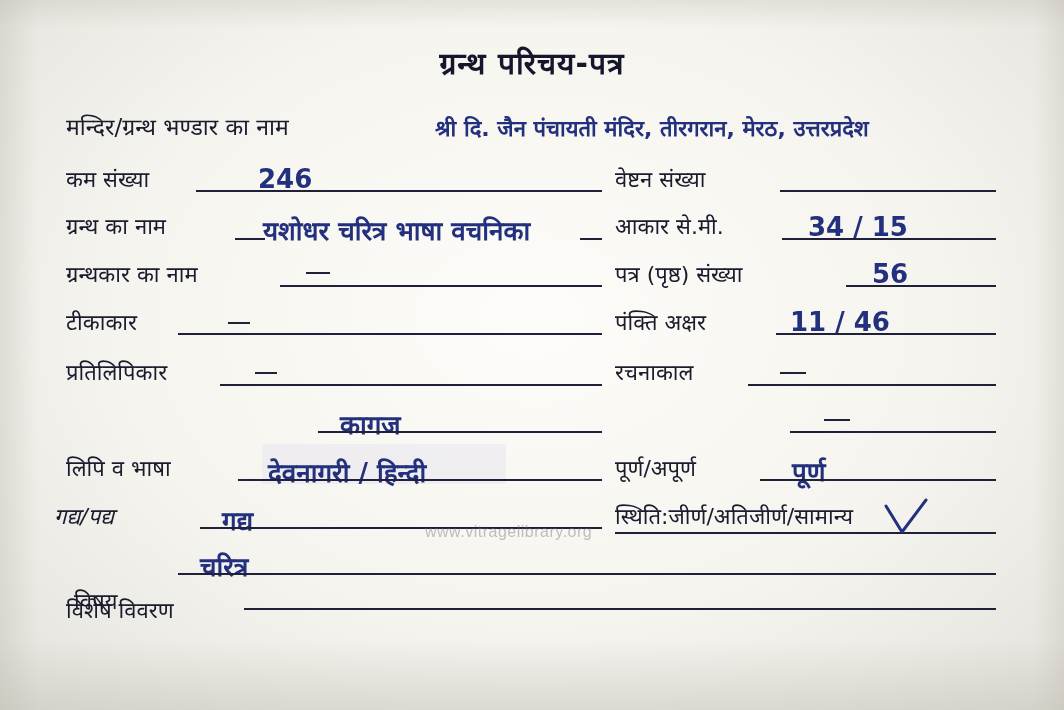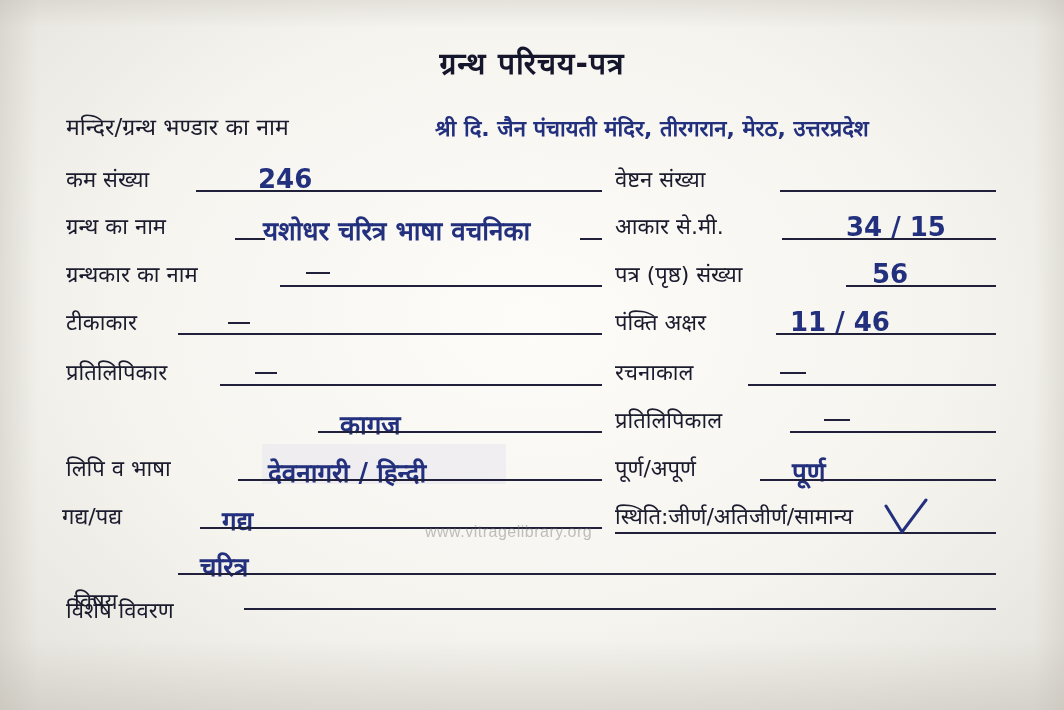--- a/index.html
+++ b/index.html
@@ -108,21 +108,21 @@
 
   <div class="abs label" style="left:615px; top:163px;">वेष्टन संख्या</div>
   <div class="rule" style="left:780px; top:190px; width:216px;"></div>
 
   <div class="abs label" style="left:66px; top:210px;">ग्रन्थ का नाम</div>
   <div class="abs value" style="left:263px; top:212px;">यशोधर चरित्र भाषा वचनिका</div>
   <div class="rule" style="left:235px; top:238px; width:30px;"></div>
   <div class="rule" style="left:580px; top:238px; width:22px;"></div>
 
   <div class="abs label" style="left:615px; top:210px;">आकार से.मी.</div>
-  <div class="abs value" style="left:846px; top:212px;">34 / 15</div>
+  <div class="abs value" style="left:808px; top:212px;">34 / 15</div>
   <div class="rule" style="left:782px; top:238px; width:214px;"></div>
 
   <div class="abs label" style="left:66px; top:258px;">ग्रन्थकार का नाम</div>
   <div class="abs value" style="left:262px; top:260px;"></div>
   <div class="rule" style="left:280px; top:285px; width:322px;"></div>
   <div class="rule" style="left:306px; top:272px; width:24px;"></div>
 
   <div class="abs label" style="left:615px; top:258px;">पत्र (पृष्ठ) संख्या</div>
   <div class="abs value" style="left:872px; top:259px;">56</div>
   <div class="rule" style="left:846px; top:285px; width:150px;"></div>
@@ -141,34 +141,33 @@
   <div class="rule" style="left:220px; top:384px; width:382px;"></div>
   <div class="rule" style="left:255px; top:372px; width:22px;"></div>
 
   <div class="abs label" style="left:615px; top:356px;">रचनाकाल</div>
   <div class="rule" style="left:748px; top:384px; width:248px;"></div>
   <div class="rule" style="left:780px; top:372px; width:26px;"></div>
 
   <div class="abs value" style="left:340px; top:406px;">कागज</div>
   <div class="rule" style="left:318px; top:431px; width:284px;"></div>
 
-  <div class="abs label" style="left:615px; top:404px;">प्रतिलिपिकाल</div>
   <div class="rule" style="left:790px; top:431px; width:206px;"></div>
   <div class="rule" style="left:824px; top:419px; width:26px;"></div>
 
   <div class="faint-highlight" style="left:262px; top:444px; width:244px; height:40px;"></div>
   <div class="abs label" style="left:66px; top:452px;">लिपि व भाषा</div>
   <div class="abs value" style="left:268px; top:454px;">देवनागरी / हिन्दी</div>
   <div class="rule" style="left:238px; top:479px; width:364px;"></div>
 
   <div class="abs label" style="left:615px; top:452px;">पूर्ण/अपूर्ण</div>
   <div class="abs value" style="left:792px; top:453px;">पूर्ण</div>
   <div class="rule" style="left:760px; top:479px; width:236px;"></div>
 
-  <div class="abs label" style="left:62px; top:500px;">गद्य/पद्य</div>
+  <div class="abs label" style="left:54px; top:500px;font-style:italic;">गद्य/पद्य</div>
   <div class="abs value" style="left:222px; top:502px;">गद्य</div>
   <div class="rule" style="left:200px; top:527px; width:402px;"></div>
 
   <div class="abs label" style="left:615px; top:500px;">स्थिति:जीर्ण/अतिजीर्ण/सामान्य</div>
   <div class="rule" style="left:615px; top:532px; width:381px;"></div>
 
   <svg id="tick" class="abs" viewBox="0 0 44 40">
     <path d="M2 8 L18 34 L42 2" fill="none" stroke="#23307d" stroke-width="3" stroke-linecap="round" stroke-linejoin="round"></path>
   </svg>
 

